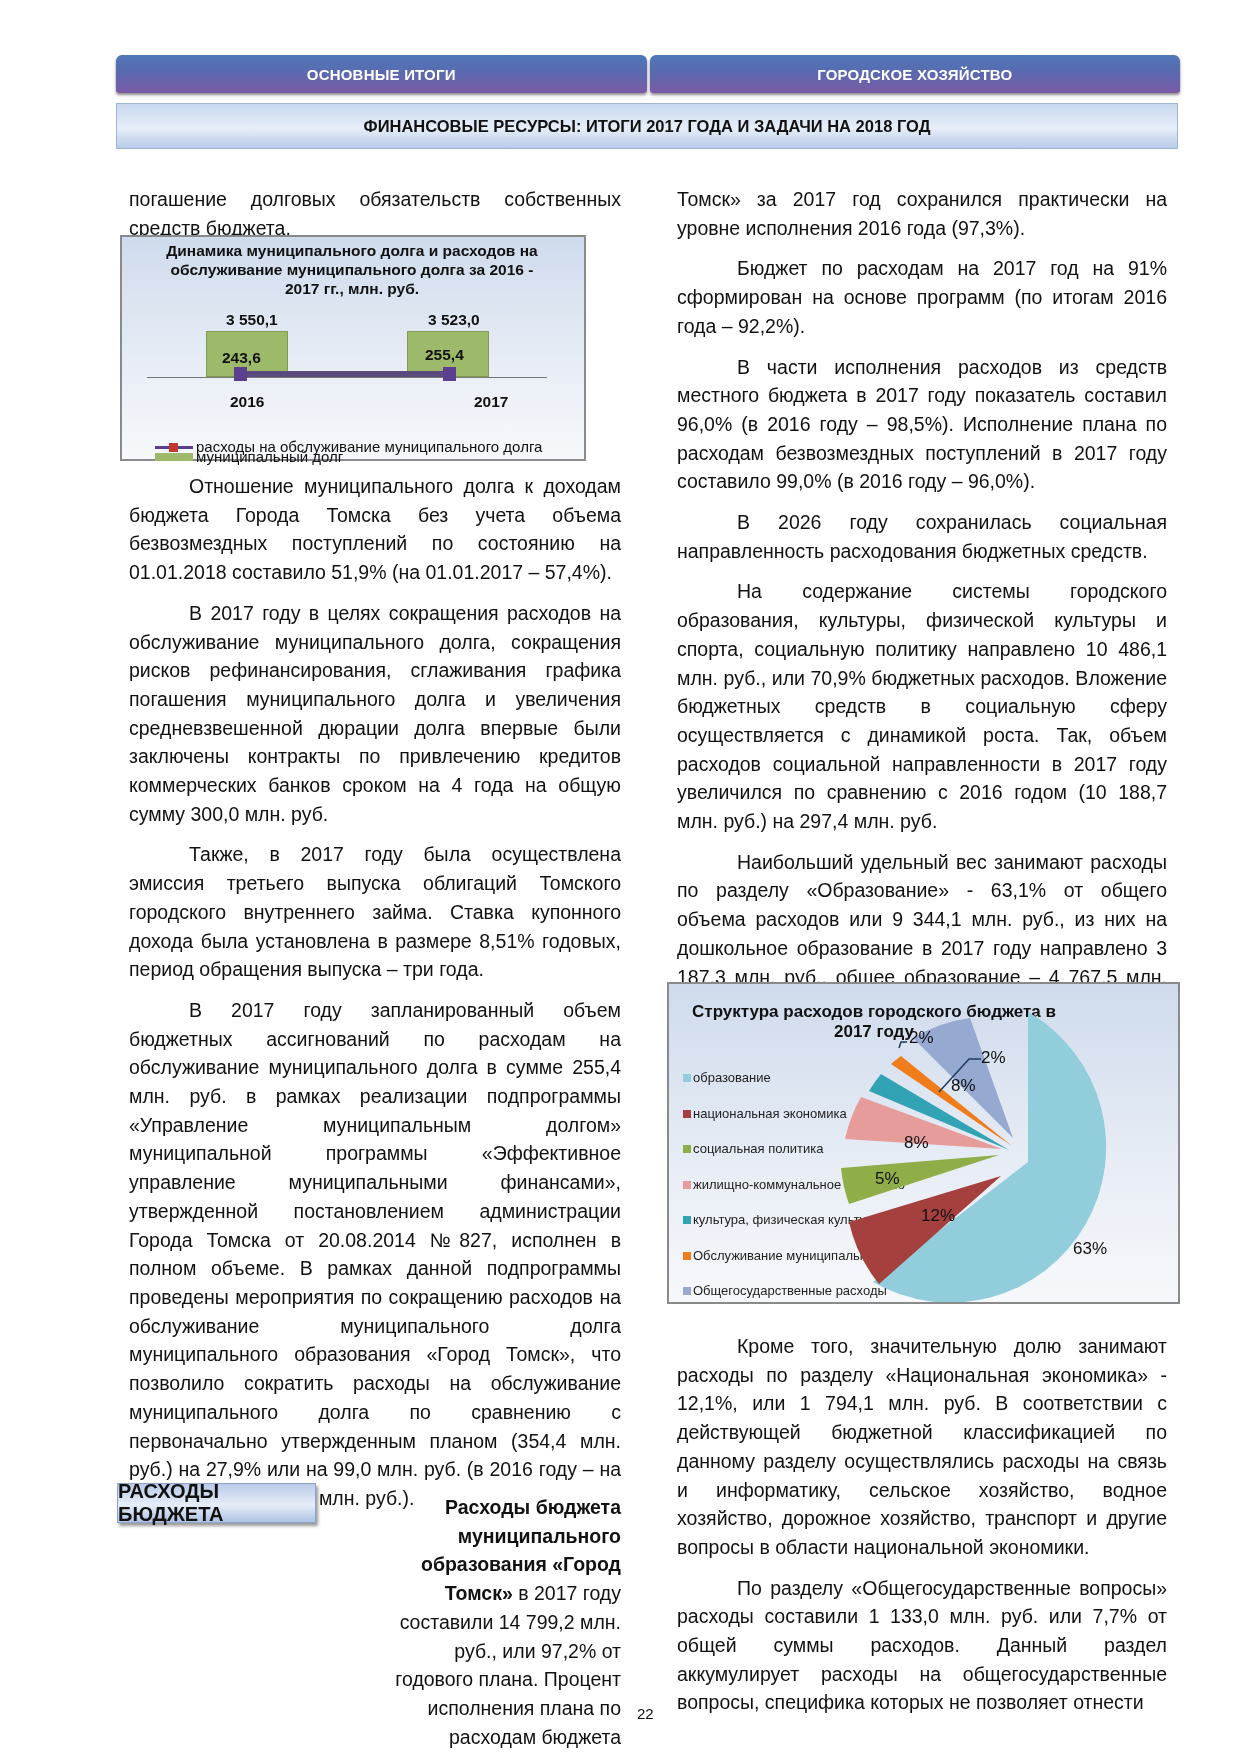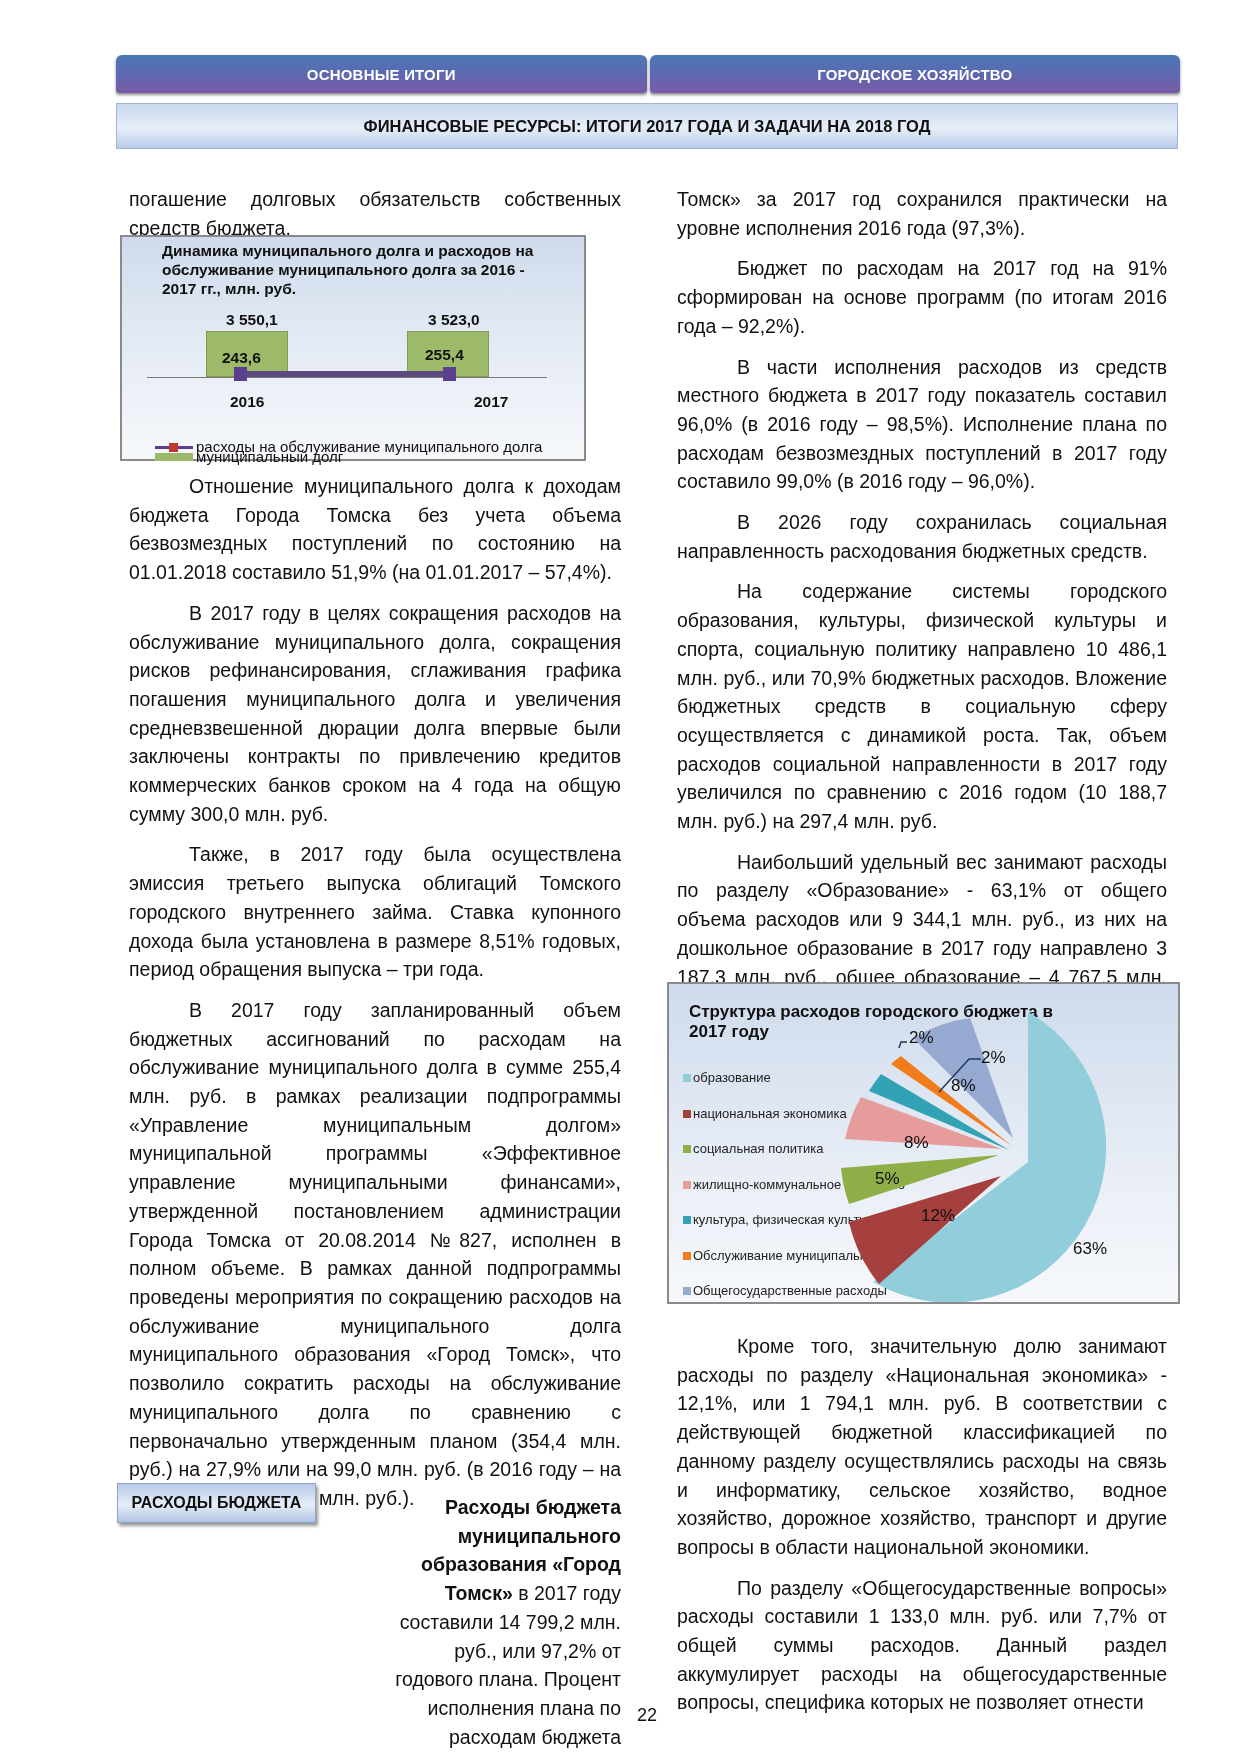--- a/index.html
+++ b/index.html
@@ -15,35 +15,35 @@
          background:linear-gradient(#c9d8ef, #e7eef8 55%, #b8cbe8); border:1px solid #9fb4d6;
          display:flex; align-items:center; justify-content:center; font-weight:bold; font-size:16.5px; }
   .col { position:absolute; font-size:19.5px; line-height:28.7px; text-align:justify; }
   .col p { margin:12px; }
   .col p.ind { text-indent:60px; }
   .left { left:117px; width:516px; }
   .right { left:665px; width:514px; }
   .chart-box { position:absolute; border:2px solid #8a8a8a; background:linear-gradient(#cfdbec, #e9eef6 60%, #f6f8fb); }
   .bar-chart { left:120px; top:235px; width:462px; height:222px; }
   .pie-chart { left:667px; top:982px; width:509px; height:318px; }
-  .ctitle { position:absolute; font-weight:bold; text-align:left; }
+  .ctitle { position:absolute; font-weight:bold; text-align:center; }
   .bar-chart .ctitle { left:40px; width:380px; top:4px; font-size:15.5px; line-height:19px; }
   .pie-chart .ctitle { left:20px; width:370px; top:18px; font-size:17px; line-height:20px; }
   .lbl { position:absolute; font-weight:bold; font-size:15.5px; }
   .bar { position:absolute; background:#9dba6a; border:1px solid #7f9c50; }
   .legend-row { position:absolute; font-size:15px; display:flex; align-items:center; }
   .swatch { display:inline-block; margin-right:3px; }
   .pie-leg { position:absolute; left:14px; font-size:13px; color:#222; display:flex; align-items:center; }
   .pie-leg .sq { width:8px; height:8px; margin-right:2px; display:inline-block; }
   .plabel { position:absolute; font-size:17px; color:#111; }
   .subhead { position:absolute; left:117px; top:1483px; width:197px; height:38px;
         background:linear-gradient(#b9cbe8, #e6edf8 55%, #aec3e4); border:1px solid #8ea4c8;
         box-shadow:2px 3px 3px rgba(0,0,0,0.4); display:flex; align-items:center; justify-content:center;
-        font-weight:bold; font-size:16px; }
-  .pagenum { position:absolute; left:637px; top:1705px; font-size:18px; }
+        font-weight:bold; font-size:20px; }
+  .pagenum { position:absolute; left:637px; top:1705px; font-size:15px; }
 </style>
 </head>
 <body>
 
 <div class="tabs">
   <div class="tab dark">ОСНОВНЫЕ ИТОГИ</div>
   <div class="tab dark" style="margin-right:0">ГОРОДСКОЕ ХОЗЯЙСТВО</div>
 </div>
 <div class="section-bar">ФИНАНСОВЫЕ РЕСУРСЫ: ИТОГИ 2017 ГОДА И ЗАДАЧИ НА 2018 ГОД</div>
 

